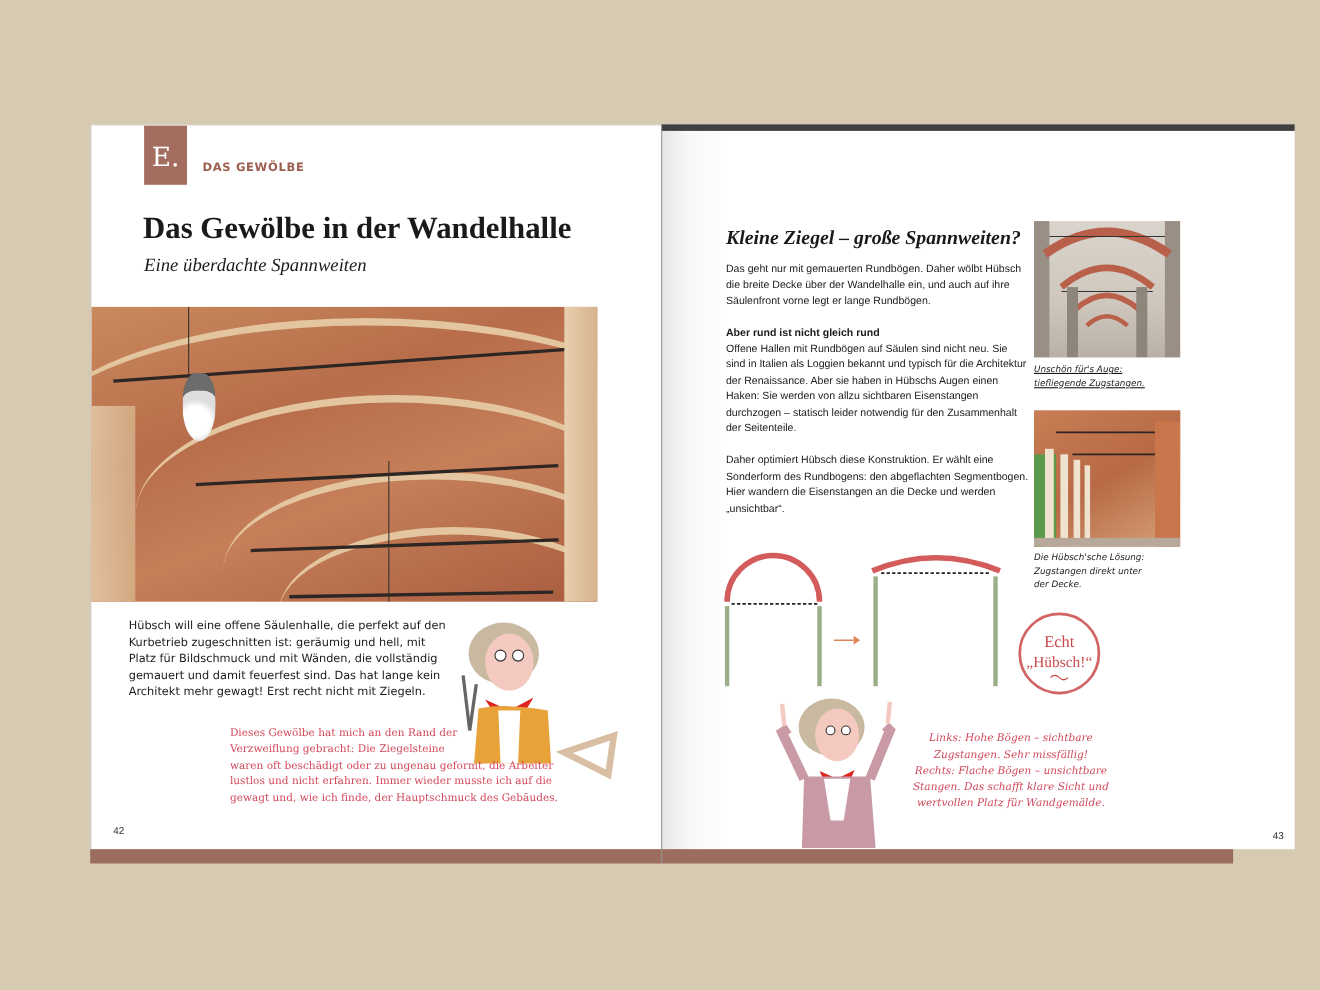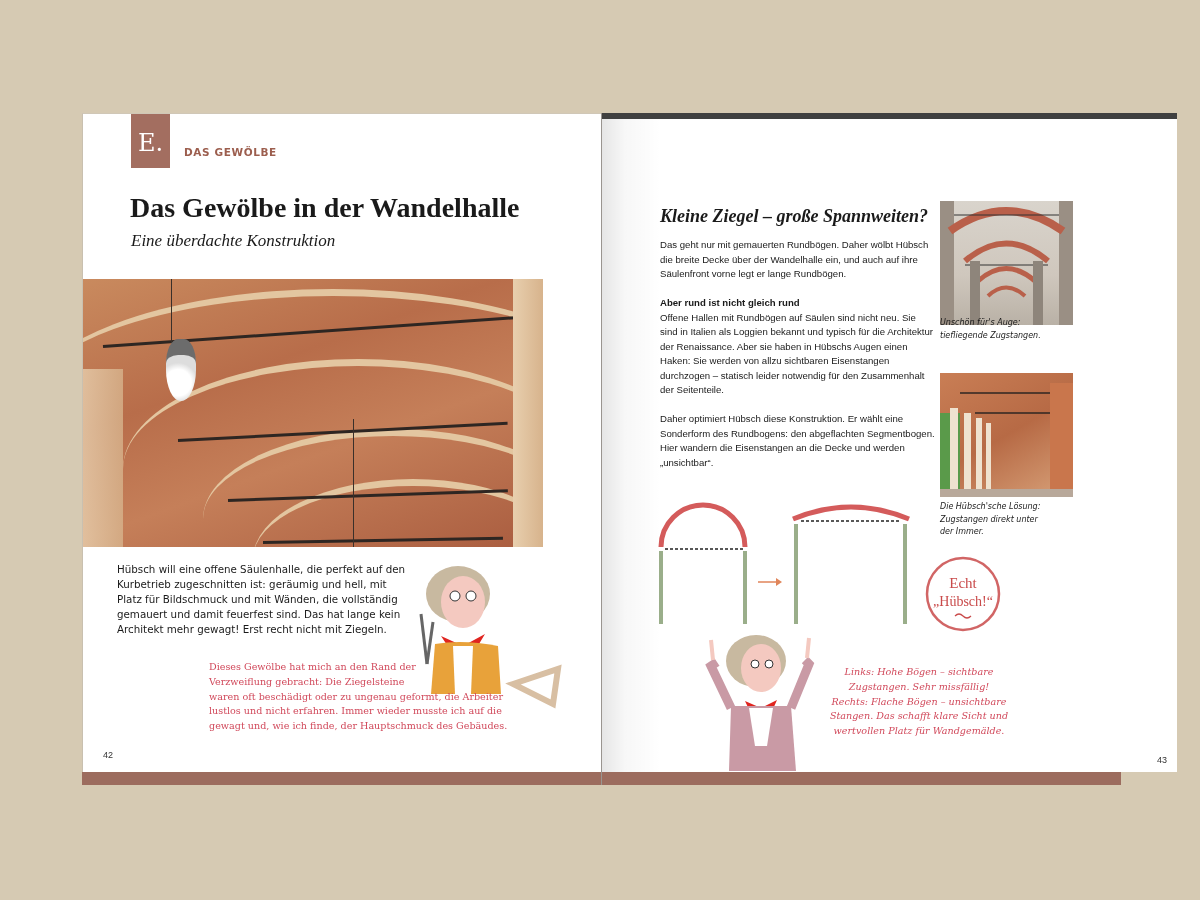--- a/index.html
+++ b/index.html
@@ -57,21 +57,21 @@
   </style>
 </head>
 <body>
 
 <div class="spread">
 
   <div class="page page-left">
     <div class="chapter-box">E.</div>
     <div class="chapter-label">DAS GEWÖLBE</div>
     <h1 class="title">Das Gewölbe in der Wandelhalle</h1>
-    <div class="subtitle">Eine überdachte Konstruktion</div>
+    <div class="subtitle">Eine überdachte Spannweiten</div>
 
     <div class="hero-photo">
       <div class="arch" style="left:-60px;top:10px;width:620px;height:120px;"></div>
       <div class="arch" style="left:40px;top:80px;width:470px;height:110px;"></div>
       <div class="arch" style="left:120px;top:150px;width:380px;height:90px;"></div>
       <div class="arch" style="left:170px;top:200px;width:320px;height:80px;"></div>
       <div class="bar" style="left:20px;top:66px;width:420px;transform:rotate(-4deg);"></div>
       <div class="bar" style="left:95px;top:160px;width:330px;transform:rotate(-3deg);"></div>
       <div class="bar" style="left:145px;top:220px;width:280px;transform:rotate(-2deg);"></div>
       <div class="bar" style="left:180px;top:262px;width:240px;transform:rotate(-1deg);"></div>
@@ -129,42 +129,42 @@
         <path d="M10 30 Q66 -10 123 30" fill="none" stroke="#b9604a" stroke-width="8"></path>
         <path d="M25 60 Q66 25 108 60" fill="none" stroke="#b9604a" stroke-width="6"></path>
         <path d="M38 80 Q66 55 95 80" fill="none" stroke="#b9604a" stroke-width="5"></path>
         <path d="M48 95 Q66 78 85 95" fill="none" stroke="#b9604a" stroke-width="4"></path>
         <line x1="14" y1="14" x2="119" y2="14" stroke="#333" stroke-width="1"></line>
         <line x1="25" y1="64" x2="108" y2="64" stroke="#333" stroke-width="1"></line>
         <rect x="30" y="60" width="10" height="64" fill="#8e857b"></rect>
         <rect x="93" y="60" width="10" height="64" fill="#8e857b"></rect>
       </svg>
     </div>
-    <div class="caption" style="top:198px;">
+    <div class="caption" style="top:211px;text-decoration:underline;">
       <div>Unschön für's Auge:</div>
       <div>tiefliegende Zugstangen.</div>
     </div>
 
     <div class="photo-small photo-2">
       <svg width="133" height="124" viewBox="0 0 133 124">
         <rect x="0" y="40" width="20" height="84" fill="#5a9a4a"></rect>
         <rect x="10" y="35" width="8" height="89" fill="#efe2cf"></rect>
         <rect x="24" y="40" width="7" height="84" fill="#efe2cf"></rect>
         <rect x="36" y="45" width="6" height="79" fill="#efe2cf"></rect>
         <rect x="46" y="50" width="5" height="74" fill="#efe2cf"></rect>
         <line x1="20" y1="20" x2="120" y2="20" stroke="#2e2622" stroke-width="1.5"></line>
         <line x1="35" y1="40" x2="115" y2="40" stroke="#2e2622" stroke-width="1.5"></line>
         <rect x="110" y="10" width="23" height="114" fill="#c9764c"></rect>
         <rect x="0" y="116" width="133" height="8" fill="#b8a89a"></rect>
       </svg>
     </div>
     <div class="caption" style="top:382px;">
       <div>Die Hübsch'sche Lösung:</div>
       <div>Zugstangen direkt unter</div>
-      <div>der Immer.</div>
+      <div>der Decke.</div>
     </div>
 
     <svg class="diagram" viewBox="0 0 280 125">
       <g>
         <path d="M10 48 A42 42 0 0 1 94 48" fill="none" stroke="#d45b5b" stroke-width="5"></path>
         <rect x="8" y="52" width="4" height="73" fill="#9aae8a"></rect>
         <rect x="92" y="52" width="4" height="73" fill="#9aae8a"></rect>
         <line x1="14" y1="50" x2="92" y2="50" stroke="#222" stroke-width="1.5" stroke-dasharray="3,2"></line>
       </g>
       <g>

